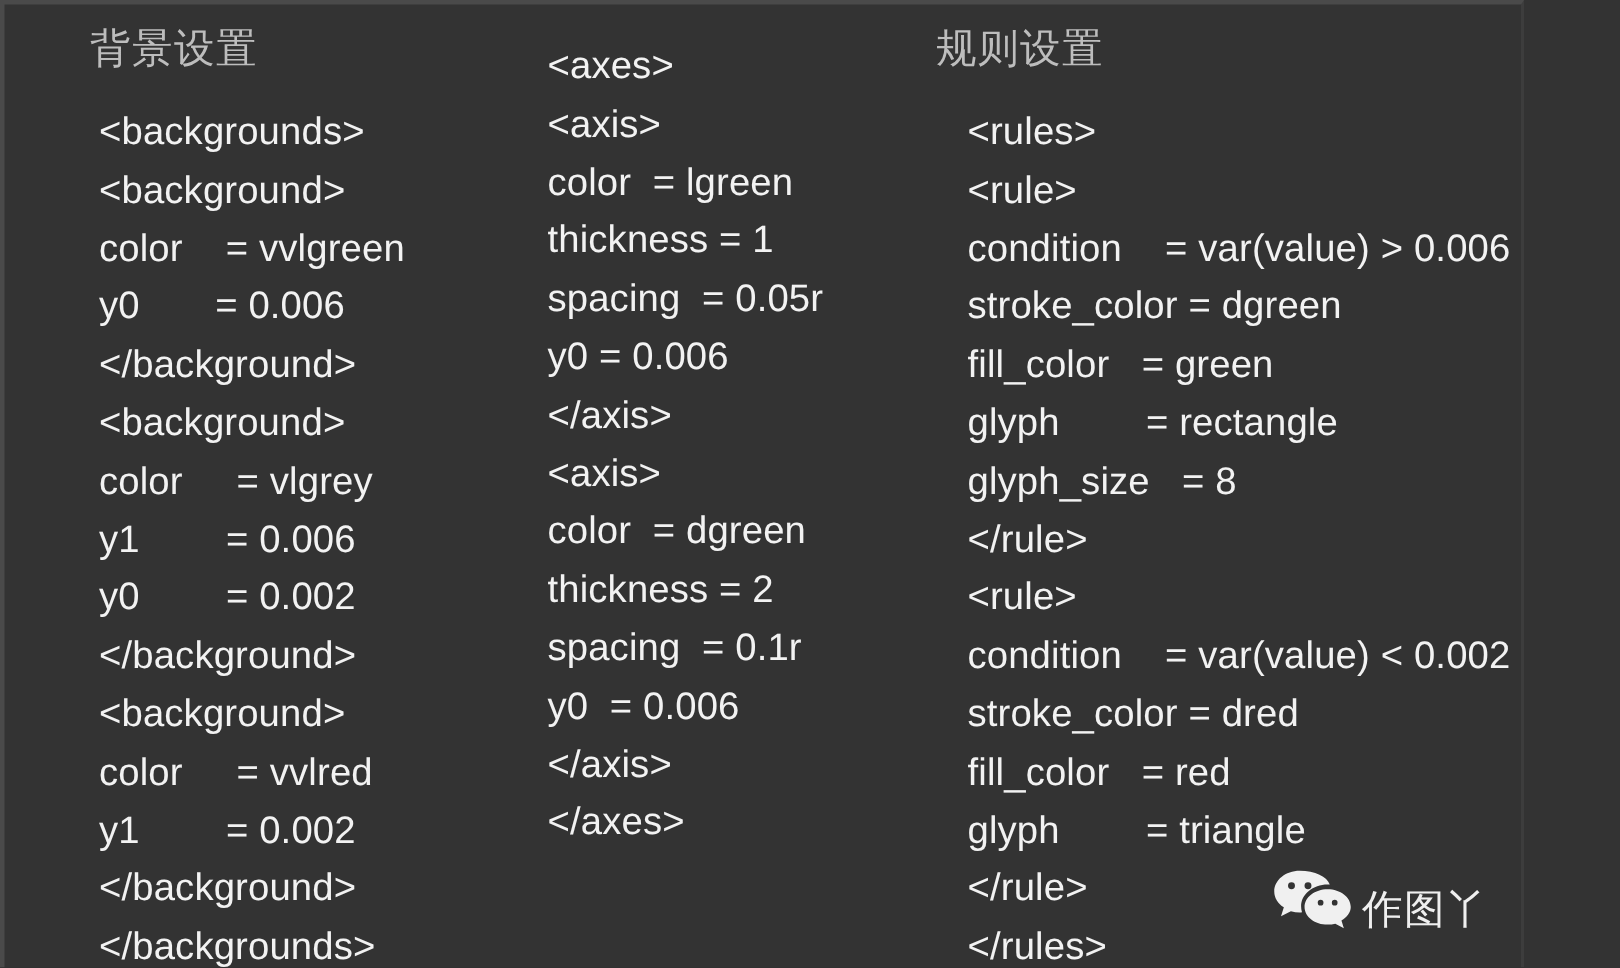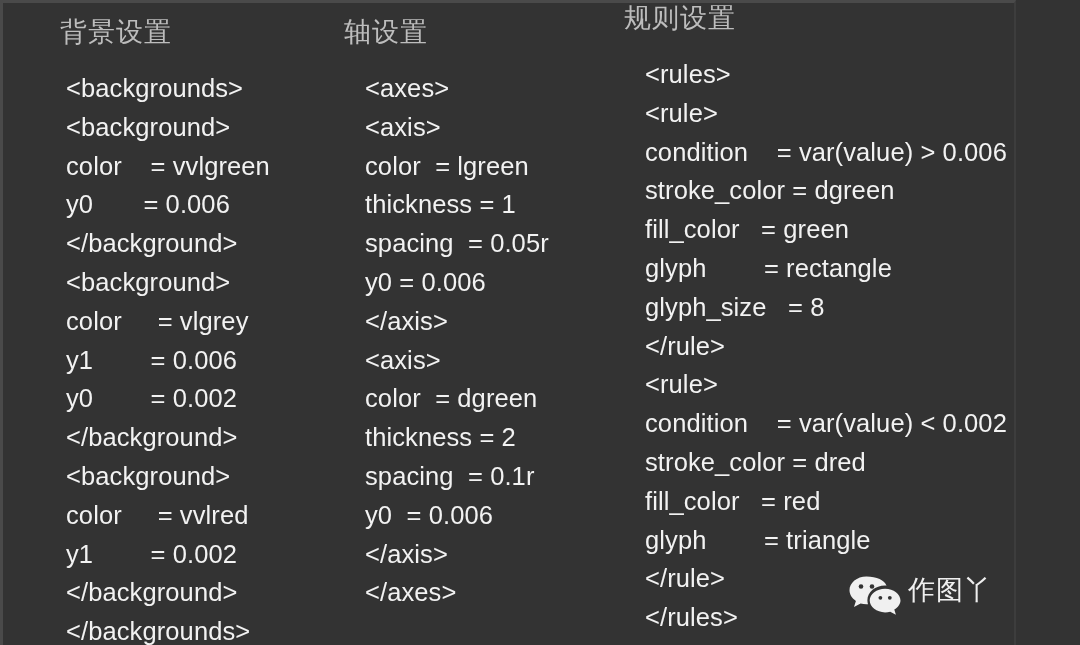--- a/index.html
+++ b/index.html
@@ -49,21 +49,21 @@
     font-size: 27px;
     line-height: 30px;
     color: #bdbdbd;
     white-space: pre;
     letter-spacing: 1px;
     margin: 0;
     padding: 0;
   }
   .col-0 .col-title { margin-left: 15px; padding-top: 14px; }
   .col-1 .col-title { margin-left: 0px;  padding-top: 14px; }
-  .col-2 .col-title { margin-left: 0px;  }
+  .col-2 .col-title { margin-left: 0px;  padding-top: 14px; }
 
   .code-block {
     margin: 0;
     padding: 0;
     padding-top: 22px;
     font-family: "Liberation Sans", sans-serif;
     font-size: 25.5px;
     line-height: 38.8px;
     color: #f2f2f2;
     white-space: pre;
@@ -76,21 +76,21 @@
     height: 38.8px;
     margin-left: 21px;
   }
 
   
   #watermark {
     position: absolute;
     right: 22px;
     bottom: 24px;
     display: flex;
-    align-items: flex-start;
+    align-items: flex-end;
     gap: 7px;
     height: 46px;
   }
   #watermark .wechat-mark {
     width: 52px;
     height: 42px;
     position: relative;
     display: block;
   }
   #watermark .wm-text {
@@ -108,21 +108,20 @@
 <div id="slide">
 
   <div class="columns">
 
     <div class="column col-0">
       <div class="col-title">背景设置</div>
       <div class="code-block"><span class="code-line">&lt;backgrounds&gt;</span><span class="code-line">&lt;background&gt;</span><span class="code-line">color    = vvlgreen</span><span class="code-line">y0       = 0.006</span><span class="code-line">&lt;/background&gt;</span><span class="code-line">&lt;background&gt;</span><span class="code-line">color     = vlgrey</span><span class="code-line">y1        = 0.006</span><span class="code-line">y0        = 0.002</span><span class="code-line">&lt;/background&gt;</span><span class="code-line">&lt;background&gt;</span><span class="code-line">color     = vvlred</span><span class="code-line">y1        = 0.002</span><span class="code-line">&lt;/background&gt;</span><span class="code-line">&lt;/backgrounds&gt;</span></div>
     </div>
 
     <div class="column col-1">
-      <div class="col-title">轴设置</div>
       <div class="code-block"><span class="code-line">&lt;axes&gt;</span><span class="code-line">&lt;axis&gt;</span><span class="code-line">color  = lgreen</span><span class="code-line">thickness = 1</span><span class="code-line">spacing  = 0.05r</span><span class="code-line">y0 = 0.006</span><span class="code-line">&lt;/axis&gt;</span><span class="code-line">&lt;axis&gt;</span><span class="code-line">color  = dgreen</span><span class="code-line">thickness = 2</span><span class="code-line">spacing  = 0.1r</span><span class="code-line">y0  = 0.006</span><span class="code-line">&lt;/axis&gt;</span><span class="code-line">&lt;/axes&gt;</span></div>
     </div>
 
     <div class="column col-2">
       <div class="col-title">规则设置</div>
       <div class="code-block"><span class="code-line">&lt;rules&gt;</span><span class="code-line">&lt;rule&gt;</span><span class="code-line">condition    = var(value) &gt; 0.006</span><span class="code-line">stroke_color = dgreen</span><span class="code-line">fill_color   = green</span><span class="code-line">glyph        = rectangle</span><span class="code-line">glyph_size   = 8</span><span class="code-line">&lt;/rule&gt;</span><span class="code-line">&lt;rule&gt;</span><span class="code-line">condition    = var(value) &lt; 0.002</span><span class="code-line">stroke_color = dred</span><span class="code-line">fill_color   = red</span><span class="code-line">glyph        = triangle</span><span class="code-line">&lt;/rule&gt;</span><span class="code-line">&lt;/rules&gt;</span></div>
     </div>
 
   </div>
 

